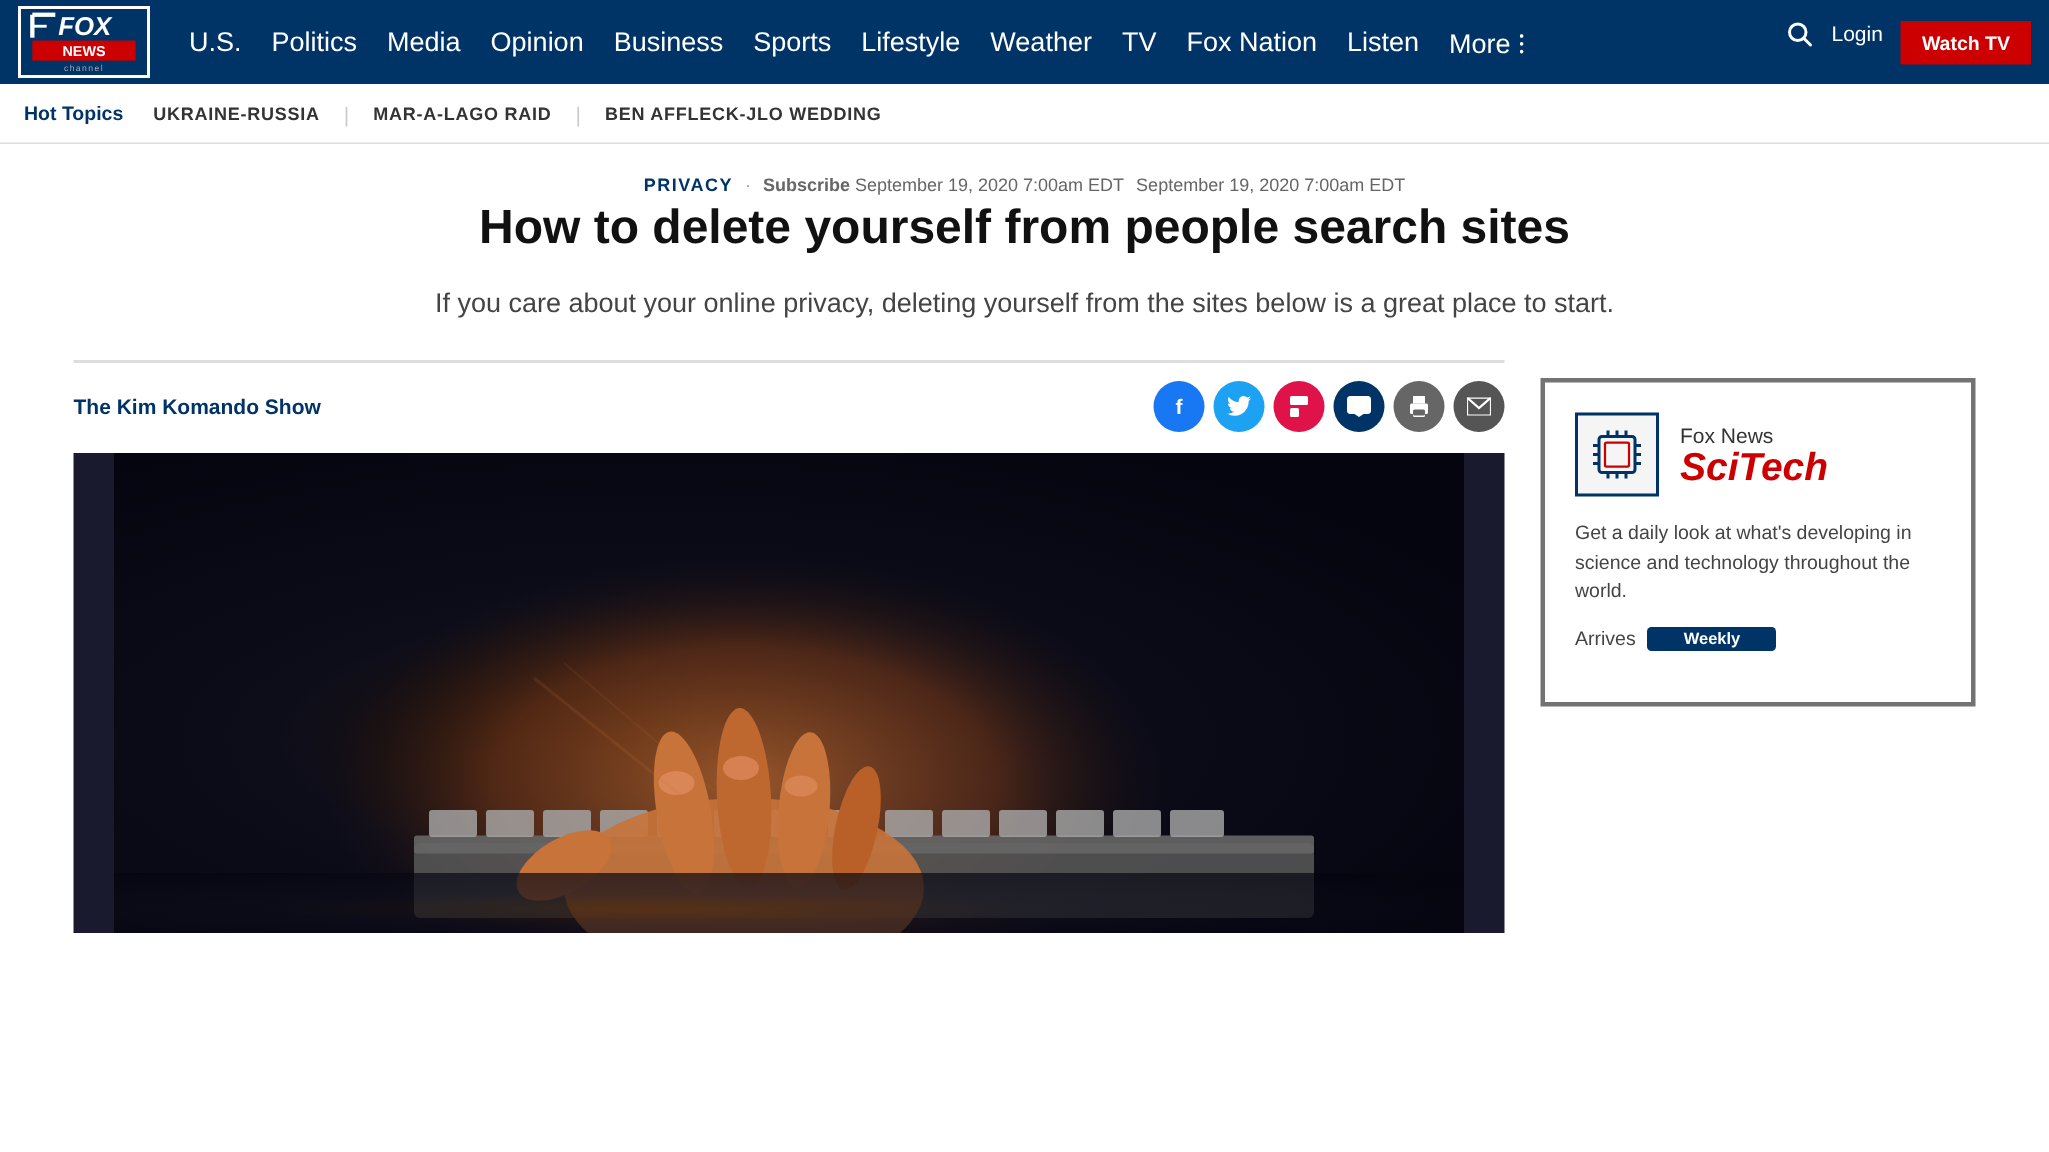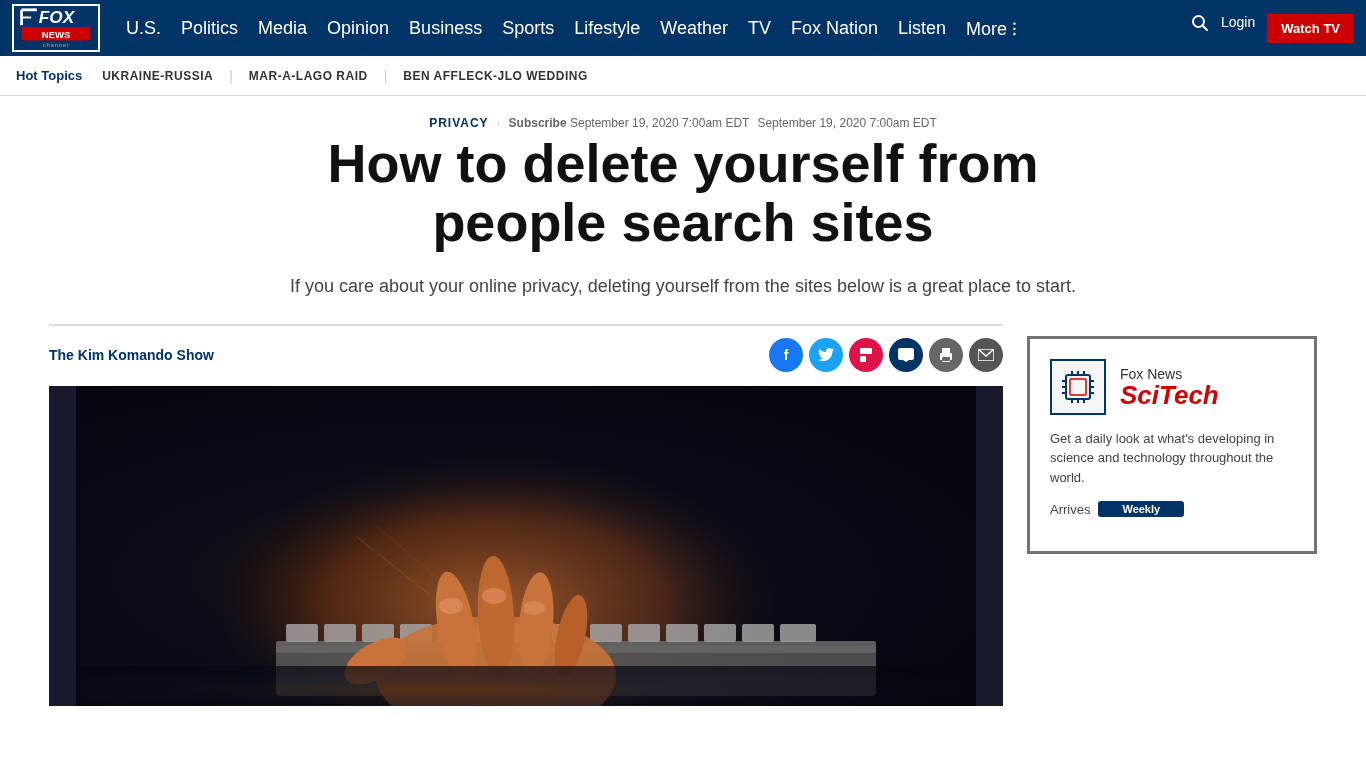--- a/index.html
+++ b/index.html
@@ -136,21 +136,21 @@
     }
     .article-dot {
       color: #999;
     }
     .article-published {
       color: #666;
       font-size: 12px;
     }
     .article-title {
       text-align: center;
-      font-size: 54px;
+      font-size: 32px;
       font-weight: 900;
       line-height: 1.1;
       color: #111;
       margin-bottom: 20px;
       max-width: 900px;
       margin-left: auto;
       margin-right: auto;
     }
     .article-subtitle {
       text-align: center;

